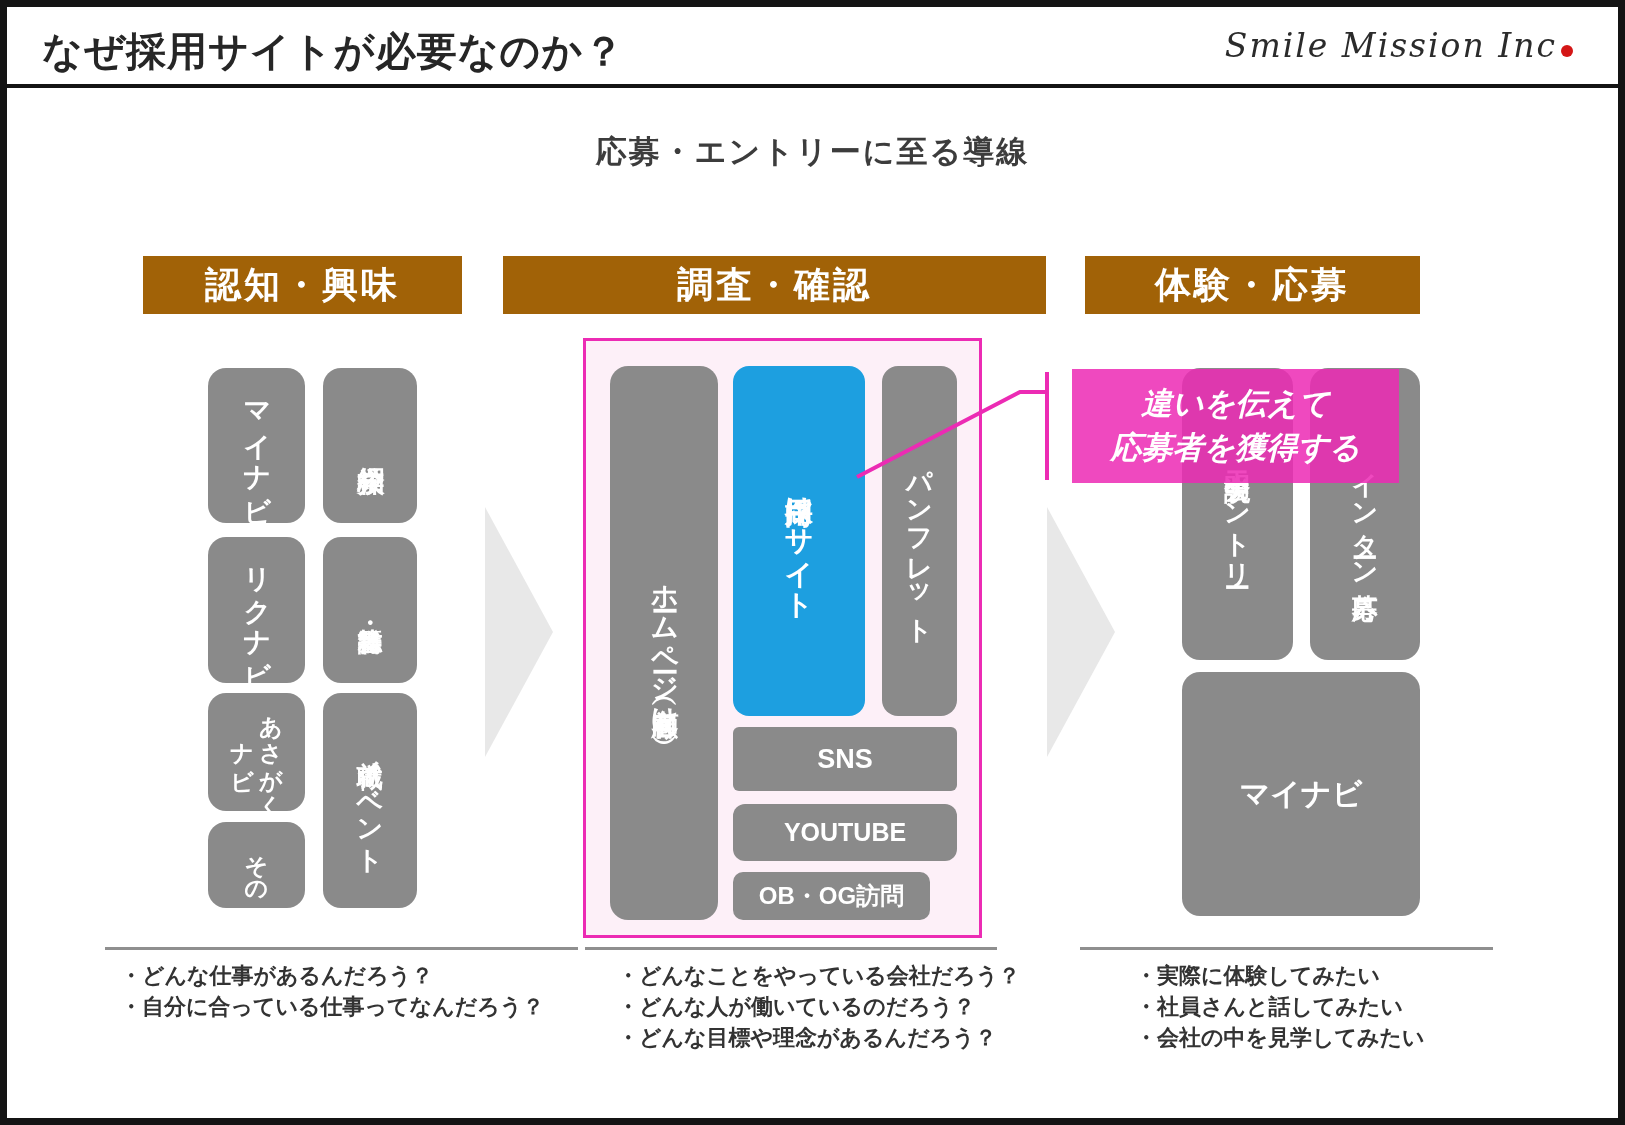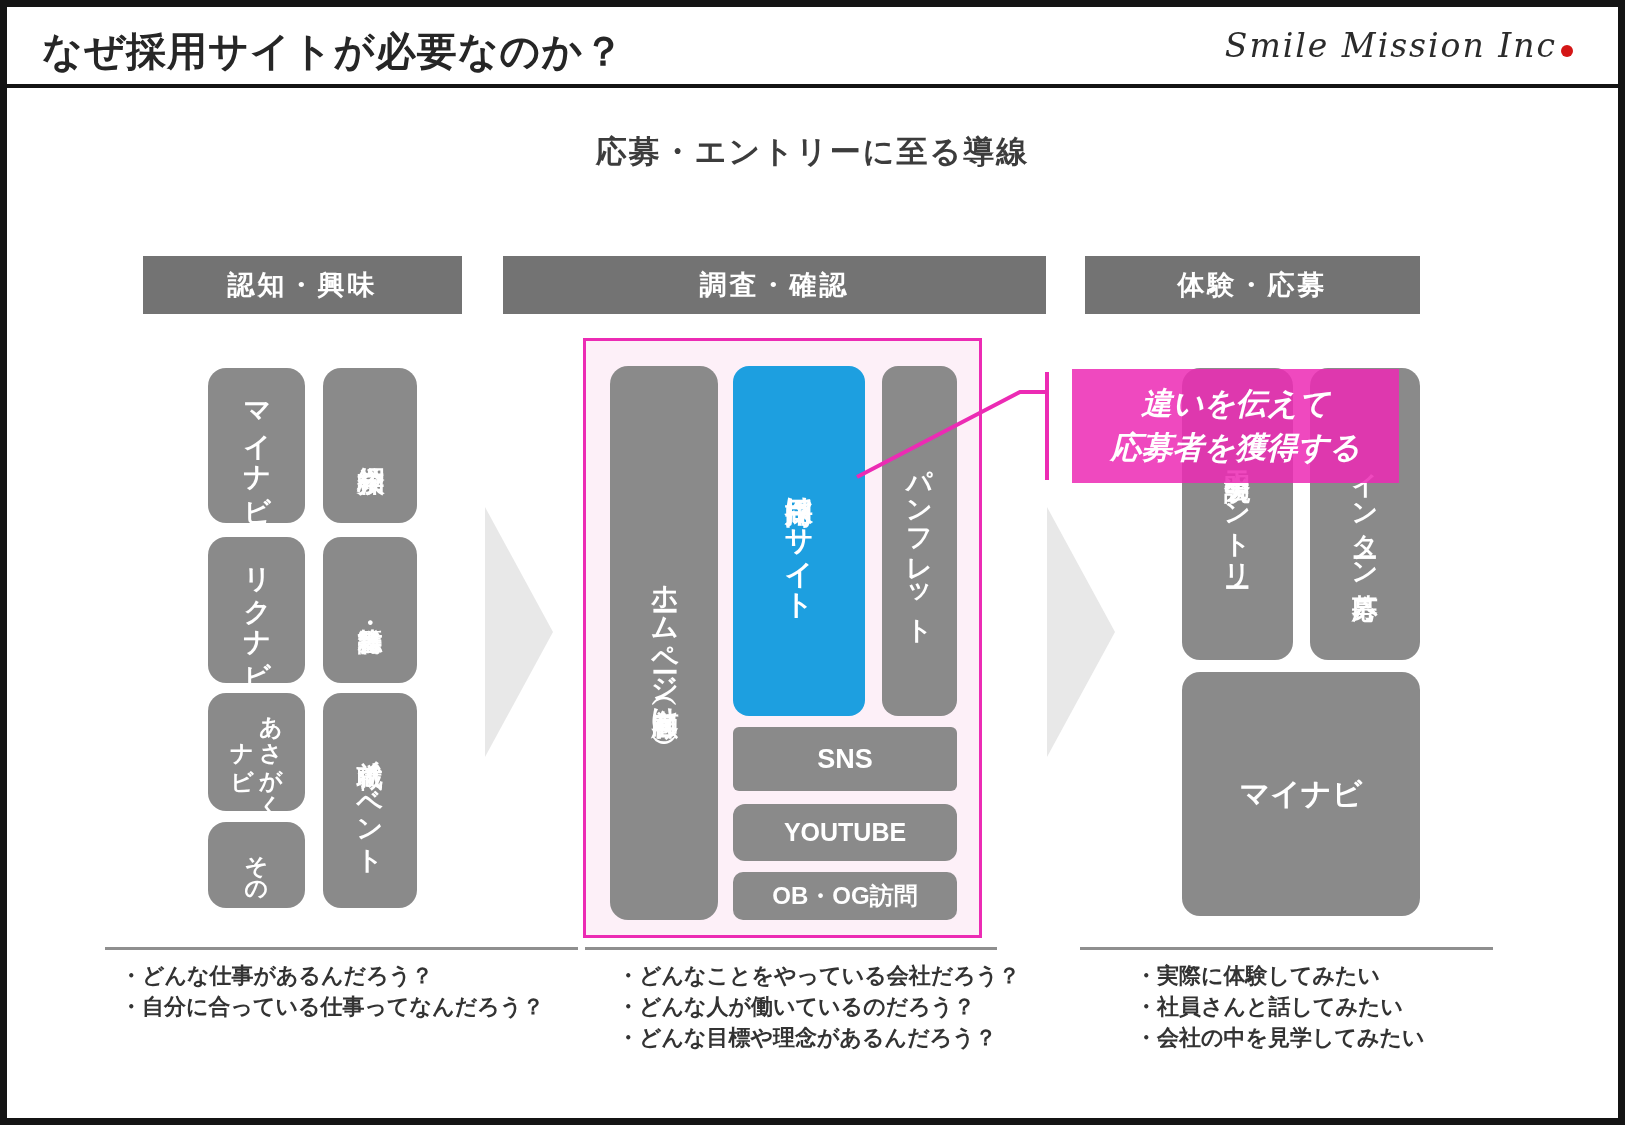--- a/index.html
+++ b/index.html
@@ -15,21 +15,21 @@
   .header-rule{position:absolute;left:7px;right:7px;top:84px;height:4px;background:#141414;z-index:3;}
   .slide-title{left:42px;top:24px;font-size:40px;font-weight:bold;color:#262626;letter-spacing:1px;}
   .logo{right:52px;top:26px;font-family:"DejaVu Serif","Liberation Serif",serif;
         font-style:italic;font-size:33px;font-weight:normal;color:#2b2b2b;letter-spacing:2px;}
   .logo-dot{display:inline-block;width:12px;height:12px;border-radius:50%;background:#d41616;margin-left:4px;}
 
   .diagram-title{left:0;right:0;top:131px;text-align:center;font-size:31px;font-weight:bold;
                  color:#3c3c3c;letter-spacing:2px;}
 
   
-  .stage{background:#737373;color:#fff;font-weight:bold;font-size:27px;letter-spacing:3px;
+  .stage{background:#a16207;color:#fff;font-weight:bold;font-size:36px;letter-spacing:3px;
          display:flex;align-items:center;justify-content:center;}
 
   
   .gbox{background:#8a8a8a;color:#fff;font-weight:bold;border-radius:18px;
         display:flex;align-items:center;justify-content:center;text-align:center;z-index:2;}
   .vtext{writing-mode:vertical-rl;white-space:pre-line;line-height:1.25;}
   .bluebox{background:#1d9fe0;}
 
   .pink-zone{background:#fdf0f8;border:3px solid #ec2bb4;z-index:1;}
 
@@ -75,21 +75,21 @@
 ナビ</div>
   <div class="abs gbox vtext" style="left:208px;top:822px;width:97px;height:86px;font-size:23px;">その他</div>
   <div class="abs gbox vtext" style="left:323px;top:693px;width:94px;height:215px;font-size:26px;">就職イベント</div>
 
   <div class="abs pink-zone" style="left:583px;top:338px;width:399px;height:600px;"></div>
   <div class="abs gbox vtext" style="left:610px;top:366px;width:108px;height:554px;font-size:27px;">ホームページ（顧客向け）</div>
   <div class="abs gbox vtext bluebox" style="left:733px;top:366px;width:132px;height:350px;font-size:28px;border-radius:16px;">採用向けサイト</div>
   <div class="abs gbox vtext" style="left:882px;top:366px;width:75px;height:350px;font-size:26px;border-radius:16px;">パンフレット</div>
   <div class="abs gbox hbox" style="left:733px;top:727px;width:224px;height:64px;font-size:27px;border-radius:6px;">SNS</div>
   <div class="abs gbox hbox" style="left:733px;top:804px;width:224px;height:57px;font-size:25px;border-radius:12px;">YOUTUBE</div>
-  <div class="abs gbox hbox" style="left:733px;top:872px;width:224px;height:48px;font-size:24px;border-radius:10px;">OB・OG訪問</div>
+  <div class="abs gbox hbox" style="left:733px;top:872px;width:197px;height:48px;font-size:24px;border-radius:10px;">OB・OG訪問</div>
 
   <div class="abs gbox vtext" style="left:1182px;top:368px;width:111px;height:292px;font-size:26px;">説明会エントリー</div>
   <div class="abs gbox vtext" style="left:1310px;top:368px;width:110px;height:292px;font-size:26px;">インターン応募</div>
   <div class="abs gbox hbox" style="left:1182px;top:672px;width:238px;height:244px;font-size:30px;">マイナビ</div>
 
   <svg class="overlay" width="1625" height="1125" viewBox="0 0 1625 1125">
     <polyline points="857,477 1020,392 1045,392" fill="none" stroke="#ec2bb4" stroke-width="4"></polyline>
     <line x1="1047" y1="372" x2="1047" y2="480" stroke="#ec2bb4" stroke-width="4"></line>
   </svg>
 

